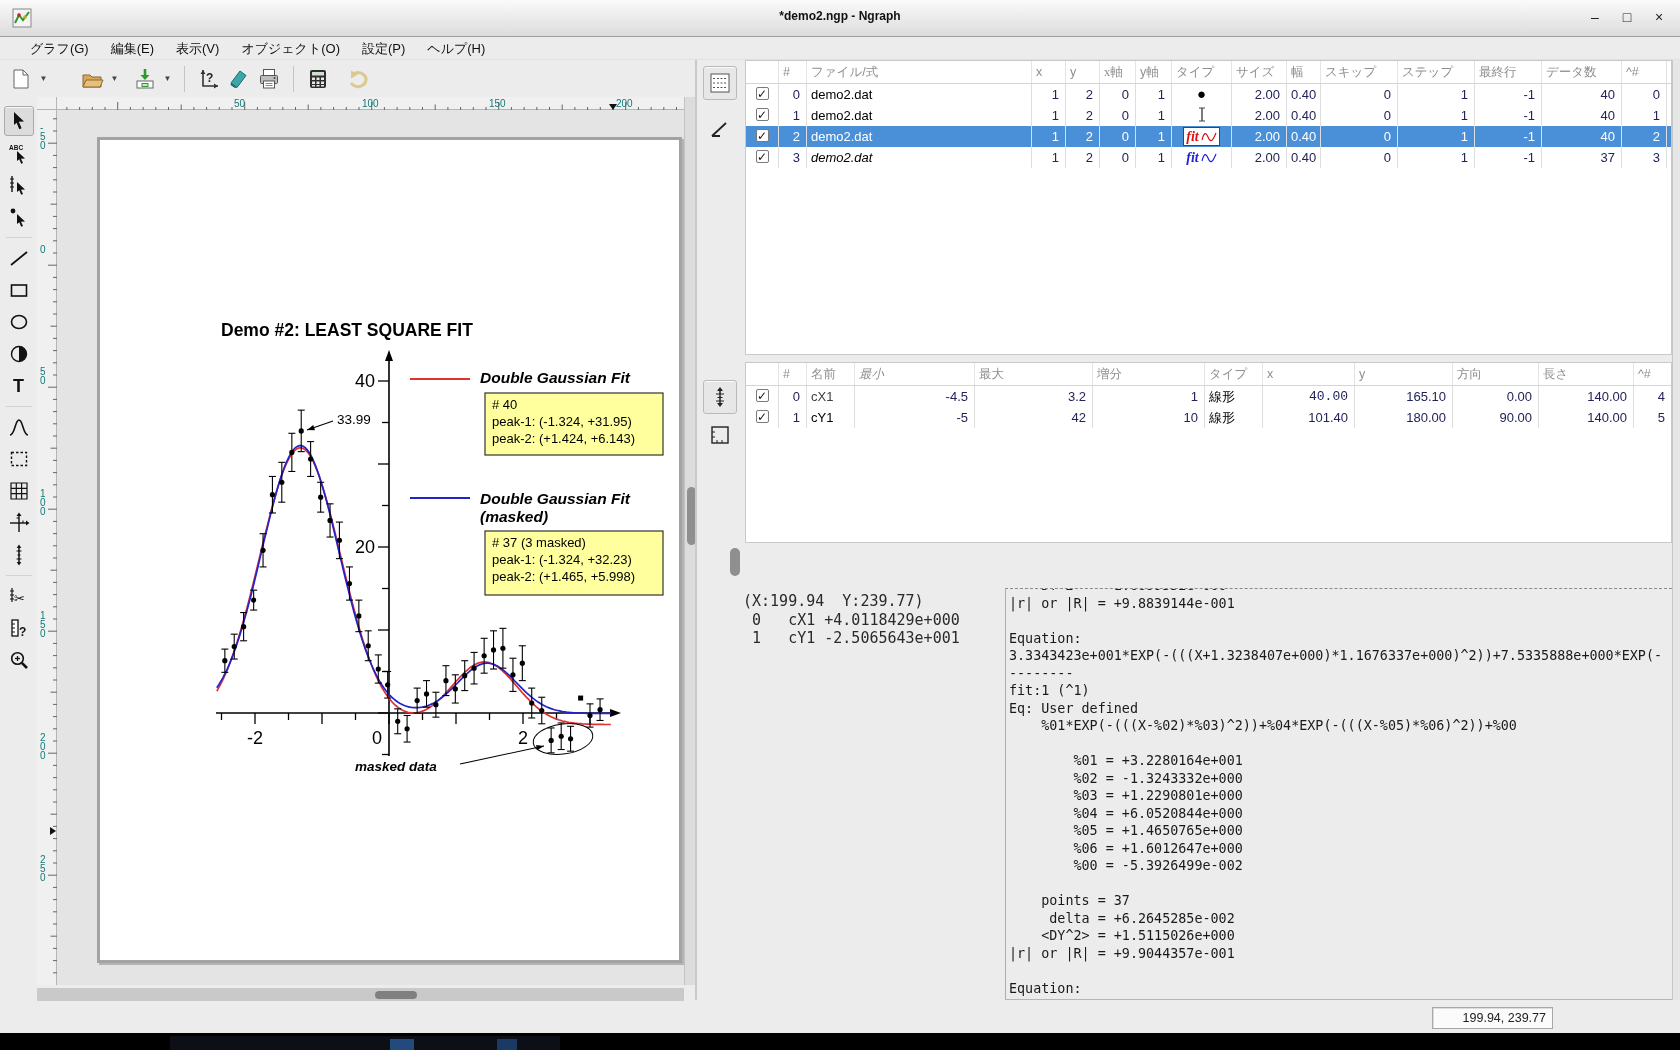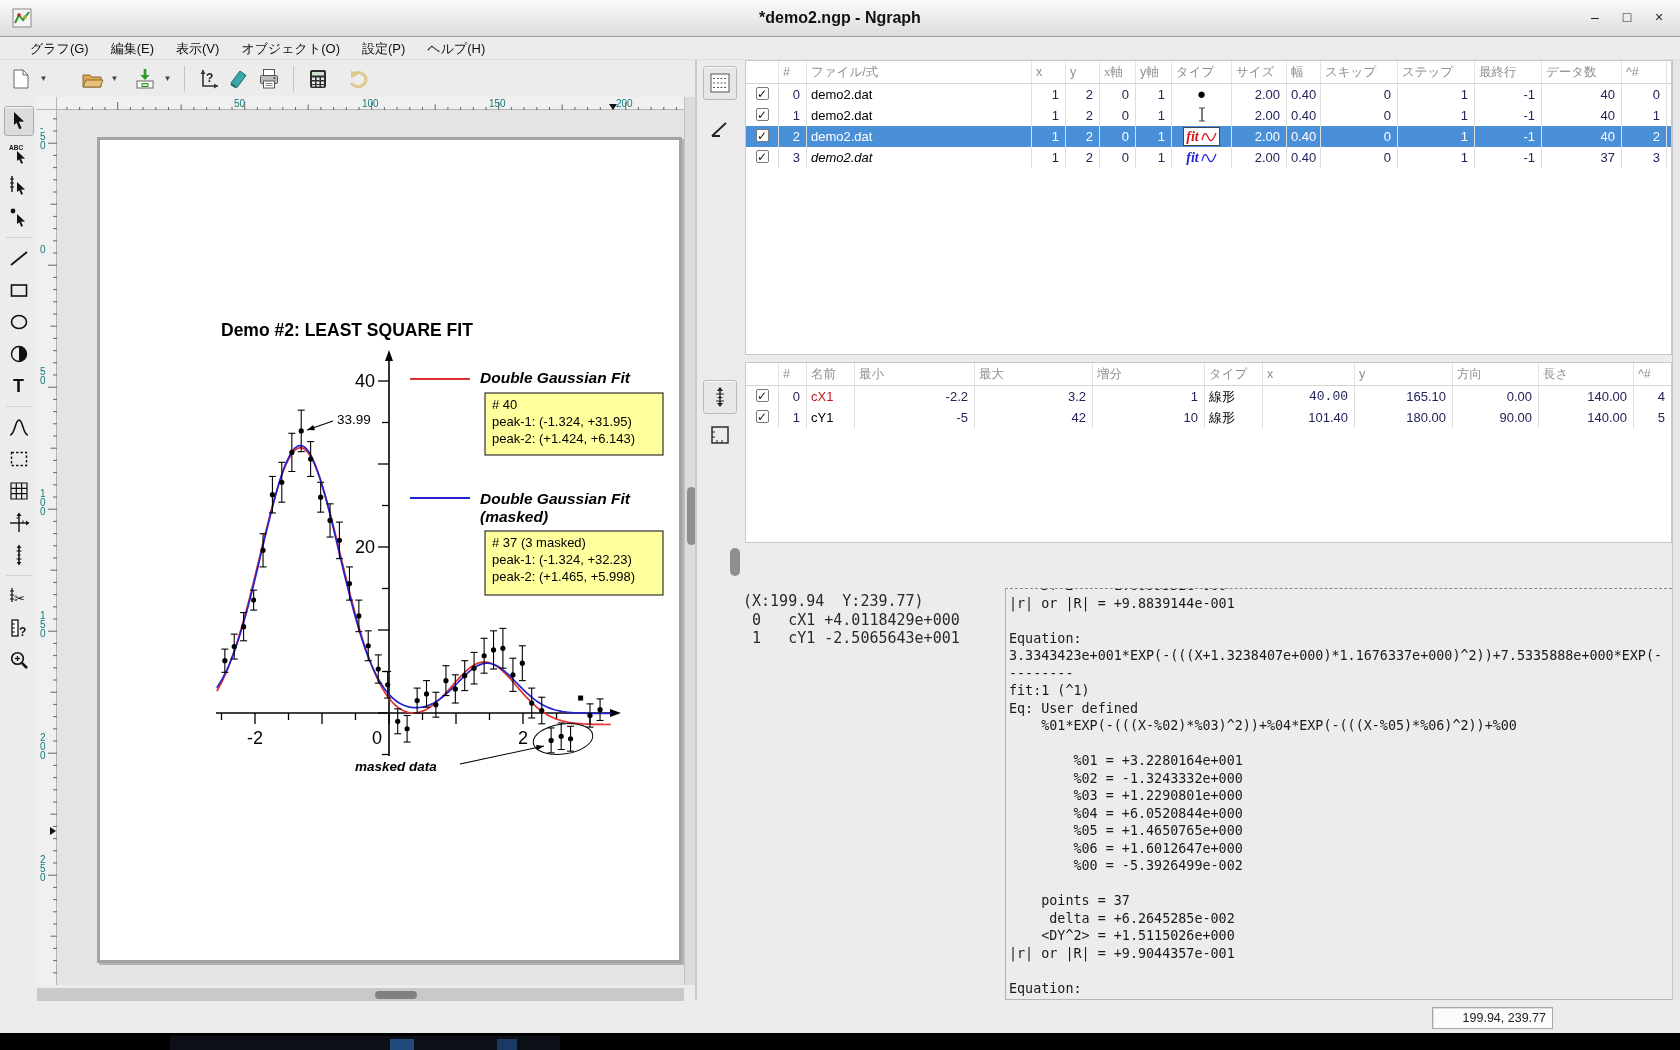--- a/index.html
+++ b/index.html
@@ -4,21 +4,21 @@
 <style>
   * { margin:0; padding:0; box-sizing:border-box; }
   html,body { width:1680px; height:1050px; overflow:hidden; background:#ececec;
     font-family:"Liberation Sans","DejaVu Sans",sans-serif; }
 
   
   #titlebar { position:absolute; left:0; top:0; width:1680px; height:37px;
     background:linear-gradient(#fafafa,#dcdcdc); border-bottom:1px solid #9f9f9f; }
   #app-icon { position:absolute; left:12px; top:8px; width:20px; height:20px; }
   #win-title { position:absolute; left:0; right:0; top:9px; text-align:center;
-    font-size:16px; font-weight:bold; color:#111; }
+    font-size:12px; font-weight:bold; color:#111; }
   #win-controls { position:absolute; right:8px; top:4px; display:flex; gap:6px; }
   #win-controls .wbtn { width:26px; height:26px; text-align:center; line-height:26px;
     font-size:14px; color:#222; }
 
   
   #menubar { position:absolute; left:0; top:38px; width:1680px; height:22px;
     background:#ececec; display:flex; align-items:center; padding-left:19px;
     border-bottom:1px solid #e0e0e0; }
   .menu-item { font-size:13px; color:#111; padding:0 11px; line-height:22px; }
 
@@ -871,38 +871,38 @@
         <line x1="8" y1="19" x2="8" y2="16" stroke="#222"></line>
           <line x1="13" y1="19" x2="13" y2="16" stroke="#222"></line>
       </svg>
     </div>
   </div>
   <div class="tablebox" style="top:7px; bottom:45px">
     <div id="axis-thead" class="trow thead">
         <div class="tc" style="width: 33px;"></div>
         <div class="tc" style="width: 28px;">#</div>
         <div class="tc" style="width: 48px;">名前</div>
-        <div class="tc" style="width: 120px;">最小</div>
+        <div class="tc" style="width: 120px; font-style: italic;">最小</div>
         <div class="tc" style="width: 118px;">最大</div>
         <div class="tc" style="width: 112px;">増分</div>
         <div class="tc" style="width: 58px;">タイプ</div>
         <div class="tc" style="width: 92px;">x</div>
         <div class="tc" style="width: 98px;">y</div>
         <div class="tc" style="width: 86px;">方向</div>
         <div class="tc" style="width: 95px;">長さ</div>
         <div class="tc" style="width: 38px;">^#</div>
       </div>
     <div id="axis-tbody">
         <div class="trow">
           <div class="tc" style="width: 33px;">
             <div class="cb">✓</div>
           </div>
           <div class="tc num" style="width: 28px;">0</div>
-          <div class="tc" style="width: 48px; color: #b91c1c;">cX1</div>
-          <div class="tc num" style="width: 120px;">-2.2</div>
+          <div class="tc" style="width: 48px; color: #404040;">cX1</div>
+          <div class="tc num" style="width: 120px;">-4.5</div>
           <div class="tc num" style="width: 118px;">3.2</div>
           <div class="tc num" style="width: 112px;">1</div>
           <div class="tc" style="width: 58px; color: rgb(0, 0, 0);">線形</div>
           <div class="tc num" style="width: 92px; font-family: Liberation Mono, monospace;">40.00</div>
           <div class="tc num" style="width: 98px;">165.10</div>
           <div class="tc num" style="width: 86px;">0.00</div>
           <div class="tc num" style="width: 95px;">140.00</div>
           <div class="tc num" style="width: 38px;">4</div>
         </div>
         <div class="trow">

